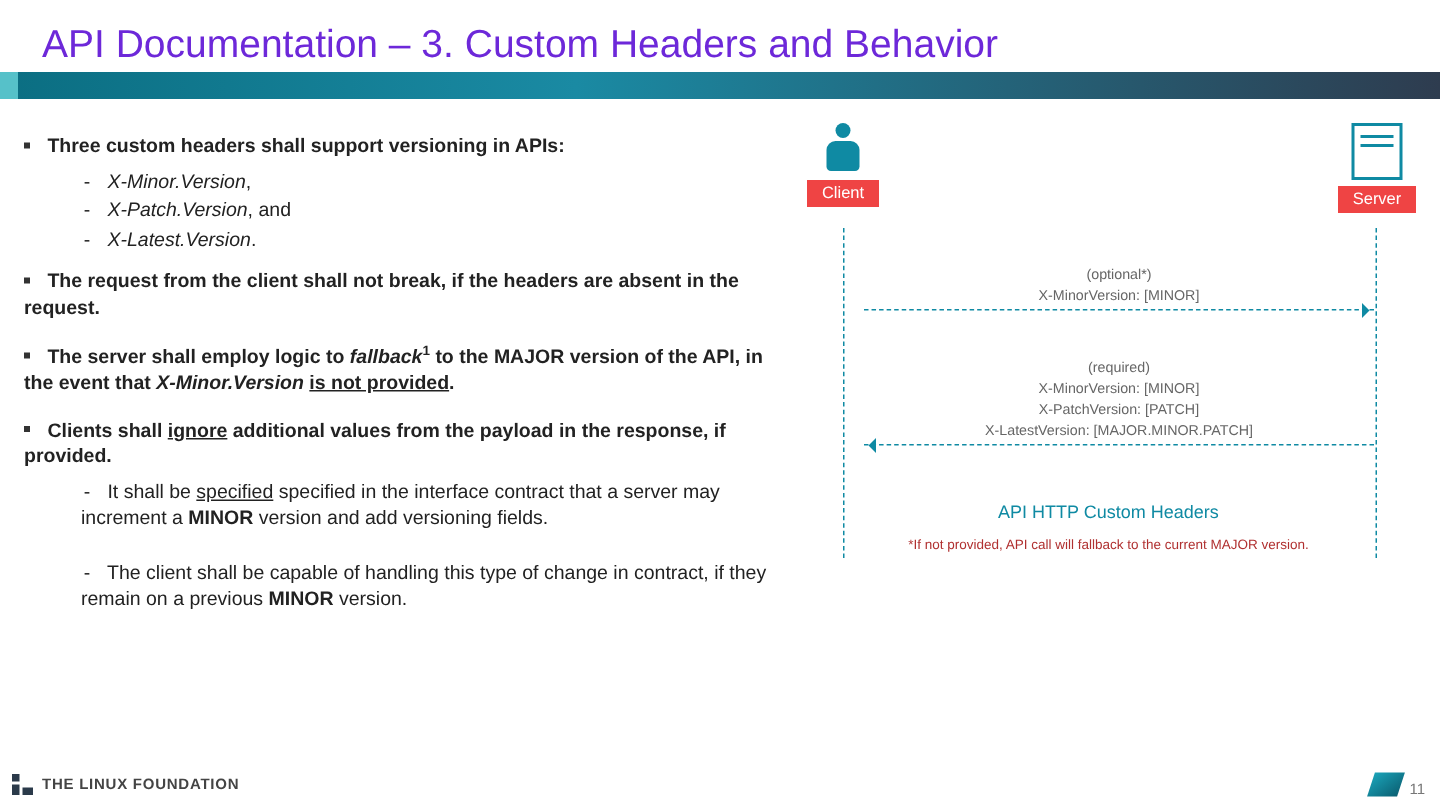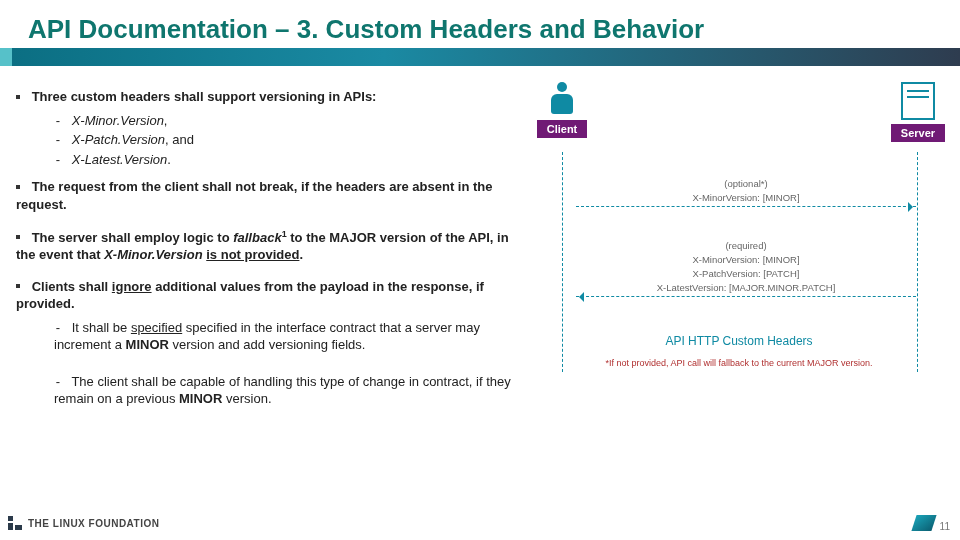--- a/index.html
+++ b/index.html
@@ -24,22 +24,22 @@
     background: linear-gradient(90deg, #0b6e82 0%, #1a8aa3 40%, #2e3c4f 100%);
   }
   .title-accent {
     position: absolute; left: 0; top: 48px; height: 18px; width: 12px;
     background: #56c1c9;
   }
   .title {
     position: absolute;
     left: 28px; top: 14px;
     font-size: 26px;
-    color: #0f766e;
-    font-weight: 700;
+    color: #6d28d9;
+    font-weight: 400;
   }
 
   
   .content {
     display: flex;
     padding: 12px 20px 0 16px;
     gap: 10px;
   }
   .left {
     flex: 0 0 498px;
@@ -99,22 +99,22 @@
   .server-box {
     width: 30px; height: 34px; margin: 0 auto 4px auto;
     background: #fff; border: 2px solid #0f8aa3; position: relative;
   }
   .server-box::before, .server-box::after {
     content: ""; position: absolute; left: 4px; right: 4px; height: 2px; background: #0f8aa3;
   }
   .server-box::before { top: 6px; }
   .server-box::after { top: 12px; }
   .actor-label {
-    background: #701a75; color: #fff; font-size: 11px;
-    padding: 3px 10px; border-radius: 0; display: inline-block; font-weight: bold;
+    background: #ef4444; color: #fff; font-size: 11px;
+    padding: 3px 10px; border-radius: 0; display: inline-block;
   }
 
   .lifeline {
     position: absolute; top: 70px; bottom: 40px; width: 0;
     border-left: 1.5px dashed #0f8aa3;
   }
   .lifeline.l { left: 38px; }
   .lifeline.r { right: 36px; }
 
   .msg {

